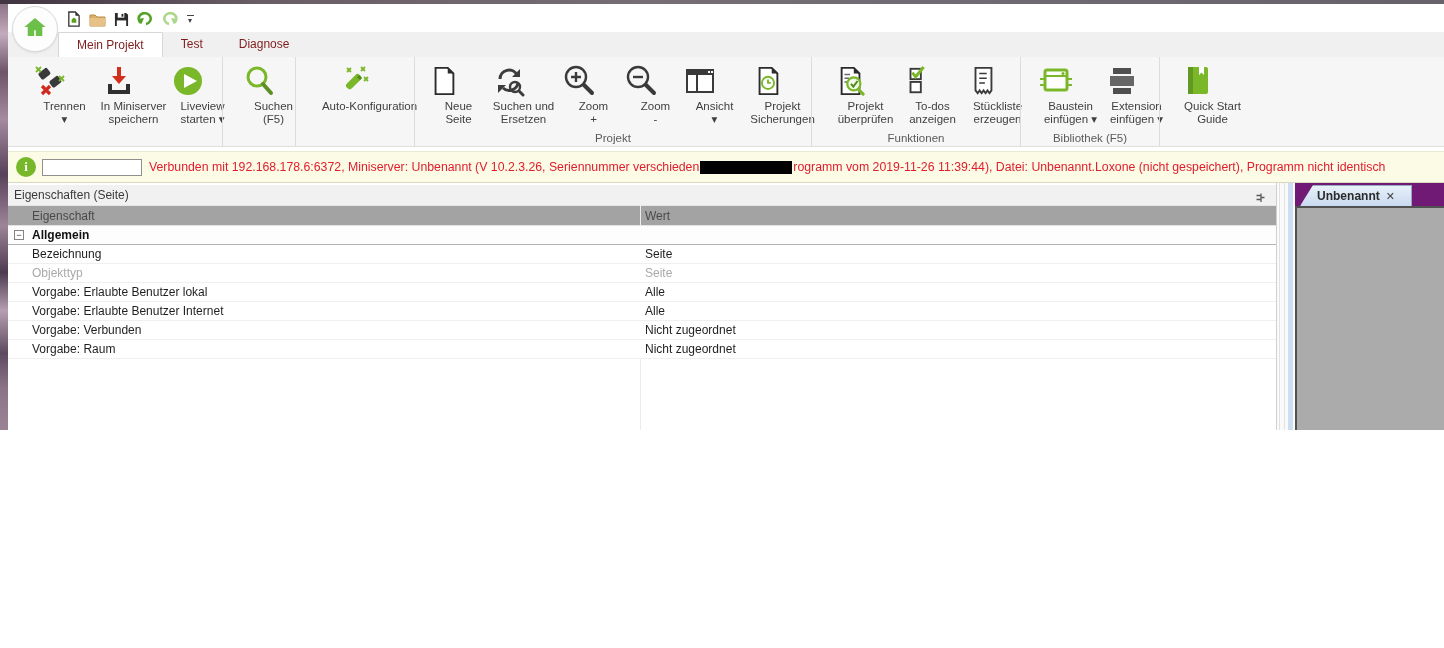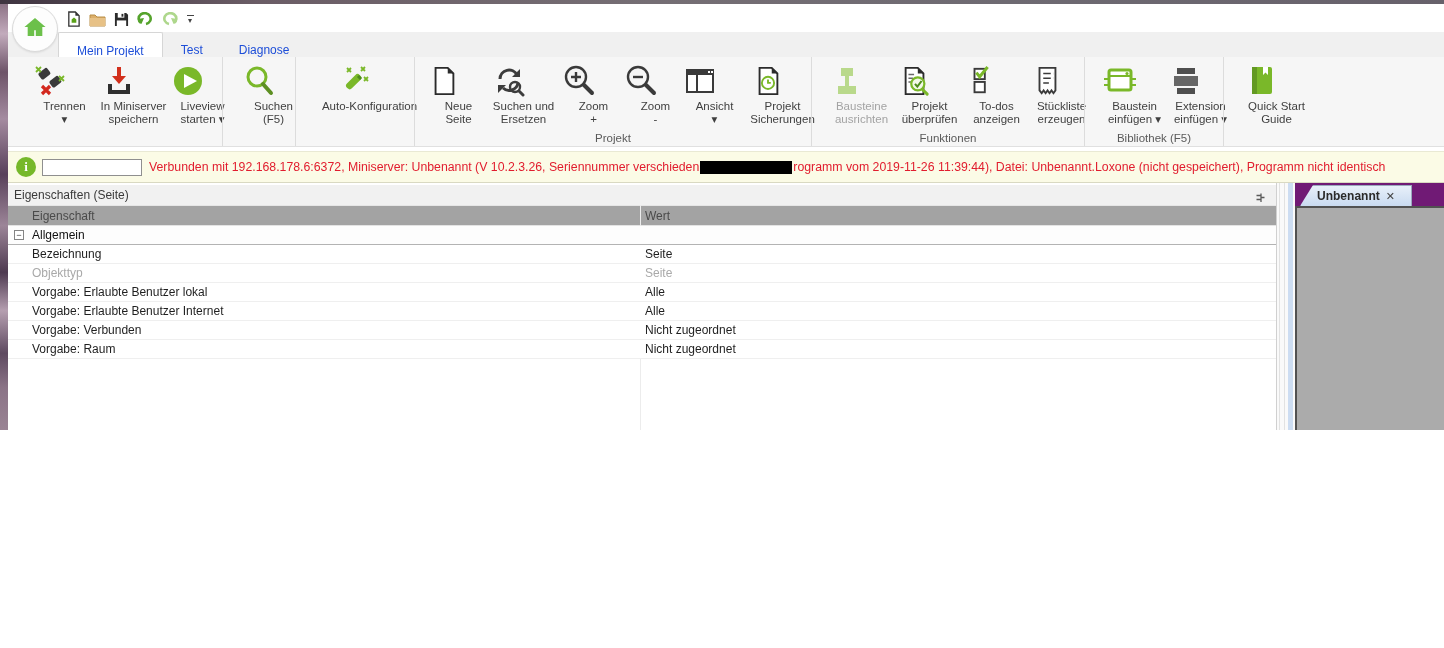--- a/index.html
+++ b/index.html
@@ -22,21 +22,21 @@
     background:#fdfdfd; border:1px solid #dadada; z-index:6; display:flex; align-items:center; justify-content:center;
     box-shadow:0 1px 2px rgba(0,0,0,.08); }
   .qat { position:absolute; left:56px; top:5px; height:20px; display:flex; align-items:center; gap:6px; }
   .qat-ic { width:18px; height:18px; display:flex; align-items:center; justify-content:center; }
   .qat-more { width:12px; height:14px; font-size:8px; color:#444; text-align:center; line-height:5px; padding-top:3px; }
   .qat-more .bar { display:block; width:7px; border-top:1px solid #444; margin:0 auto 2px; }
 
   
   .tabstrip { position:absolute; left:0; top:28px; width:100%; height:25px; background:#f0f0f0; }
   .tabs { position:absolute; left:50px; top:0; height:25px; display:flex; }
-  .tab { padding:6px 18px; height:25px; line-height:25px; font-size:12px; color:#1d4ed8; cursor:default; }
+  .tab { padding:0 18px; height:25px; line-height:25px; font-size:12px; color:#7f1d1d; cursor:default; }
   .tab.active { background:#fff; border:1px solid #d6d6d6; border-bottom:none; border-radius:2px 2px 0 0; }
 
   
   .ribbon { position:absolute; left:0; top:53px; width:100%; height:90px; background:#f6f6f6;
     border-bottom:1px solid #e0e0e0; display:flex; align-items:stretch; padding-left:8px; }
   .rgroup { display:flex; flex-direction:column; padding:2px 3px 0; }
   .rgroup + .rgroup { border-left:1px solid #dcdcdc; }
   .rbtns { display:flex; flex:1; align-items:flex-start; }
   .rbtn { display:flex; flex-direction:column; align-items:center; padding-top:3px; height:72px; cursor:default; }
   .rbtn .ric { height:38px; display:flex; align-items:center; justify-content:center; }
@@ -67,21 +67,21 @@
   .col-div { position:absolute; left:632px; top:22px; width:1px; height:225px; background:#ececec; }
   .prow { position:absolute; left:0; width:100%; height:19px; font-size:12px; line-height:19px; color:#1f1f1f;
     border-bottom:1px solid #efefef; background:#fff; }
   .prow .pname { position:absolute; left:24px; }
   .prow .pval { position:absolute; left:637px; }
   .prow.muted .pname, .prow.muted .pval { color:#a9a9a9; }
   .grow { position:absolute; left:0; top:43px; width:100%; height:19px; background:#fdfdfd;
     border-bottom:1px solid #b3b3b3; font-size:12px; line-height:19px; }
   .expander { position:absolute; left:6px; top:4px; width:10px; height:10px; border:1px solid #848484; background:#fff;
     font-size:9px; line-height:8px; text-align:center; color:#333; }
-  .grow .glabel { position:absolute; left:24px; font-weight:normal; color:#111; }
+  .grow .glabel { position:absolute; left:24px; font-weight:bold; color:#111; }
   .gutter-line { position:absolute; left:18px; top:62px; width:1px; height:114px; background:#ececec; }
 
   .splitter { position:absolute; left:1269px; top:0; width:18px; height:247px; background:#fafafa; }
   .splitter .thin1 { position:absolute; left:2px; top:0; width:1px; height:100%; background:#e2e2e2; }
   .splitter .thin2 { position:absolute; left:7px; top:0; width:1px; height:100%; background:#e2e2e2; }
   .splitter .blue { position:absolute; left:11px; top:0; width:5px; height:100%; background:#cdddf2; }
 
   .docarea { position:absolute; left:1287px; top:0; width:149px; height:247px; background:#701a75; }
   .doc-tab { position:absolute; left:5px; top:2px; height:21px; width:112px;
     background:linear-gradient(#e8f0fa,#c9daf0); border:1px solid #9aa9bd; border-bottom:none;
@@ -302,31 +302,20 @@
             </span>
             <span class="l1">Projekt</span>
             <span class="l2">Sicherungen</span>
           </div>
         </div>
         <div class="rgl">Projekt</div>
       </div>
 
       <div class="rgroup">
         <div class="rbtns">
-          <div class="rbtn disabled" style="width:64px">
-            <span class="ric">
-              <svg width="32" height="32" viewBox="0 0 32 32">
-                  <rect x="10" y="3" width="12" height="8" fill="#b9d98b"></rect>
-                  <rect x="14" y="11" width="4" height="10" fill="#b9d98b"></rect>
-                  <rect x="7" y="21" width="18" height="8" fill="#b9d98b"></rect>
-                </svg>
-            </span>
-            <span class="l1">Bausteine</span>
-            <span class="l2">ausrichten</span>
-          </div>
           <div class="rbtn" style="width:72px">
             <span class="ric">
               <svg width="30" height="32" viewBox="0 0 32 32">
                   <path d="M6 2 h13 l6 6 v22 H6 z" fill="#fff" stroke="#2b2b2b" stroke-width="2"></path>
                   <path d="M19 2 v6 h6 z" fill="#2b2b2b"></path>
                   <path d="M9 9 h6 M9 13 h5 M9 17 h4" stroke="#6a6a6a" stroke-width="1.6"></path>
                   <circle cx="19" cy="19" r="7" fill="#f2f8e8" stroke="#7ab829" stroke-width="2.4"></circle>
                   <path d="M16 19 l2.5 3 4.5 -6" fill="none" stroke="#4e8c1d" stroke-width="2.2"></path>
                   <path d="M24 25 L29 30" stroke="#7ab829" stroke-width="3.2" stroke-linecap="round"></path>
                 </svg>

